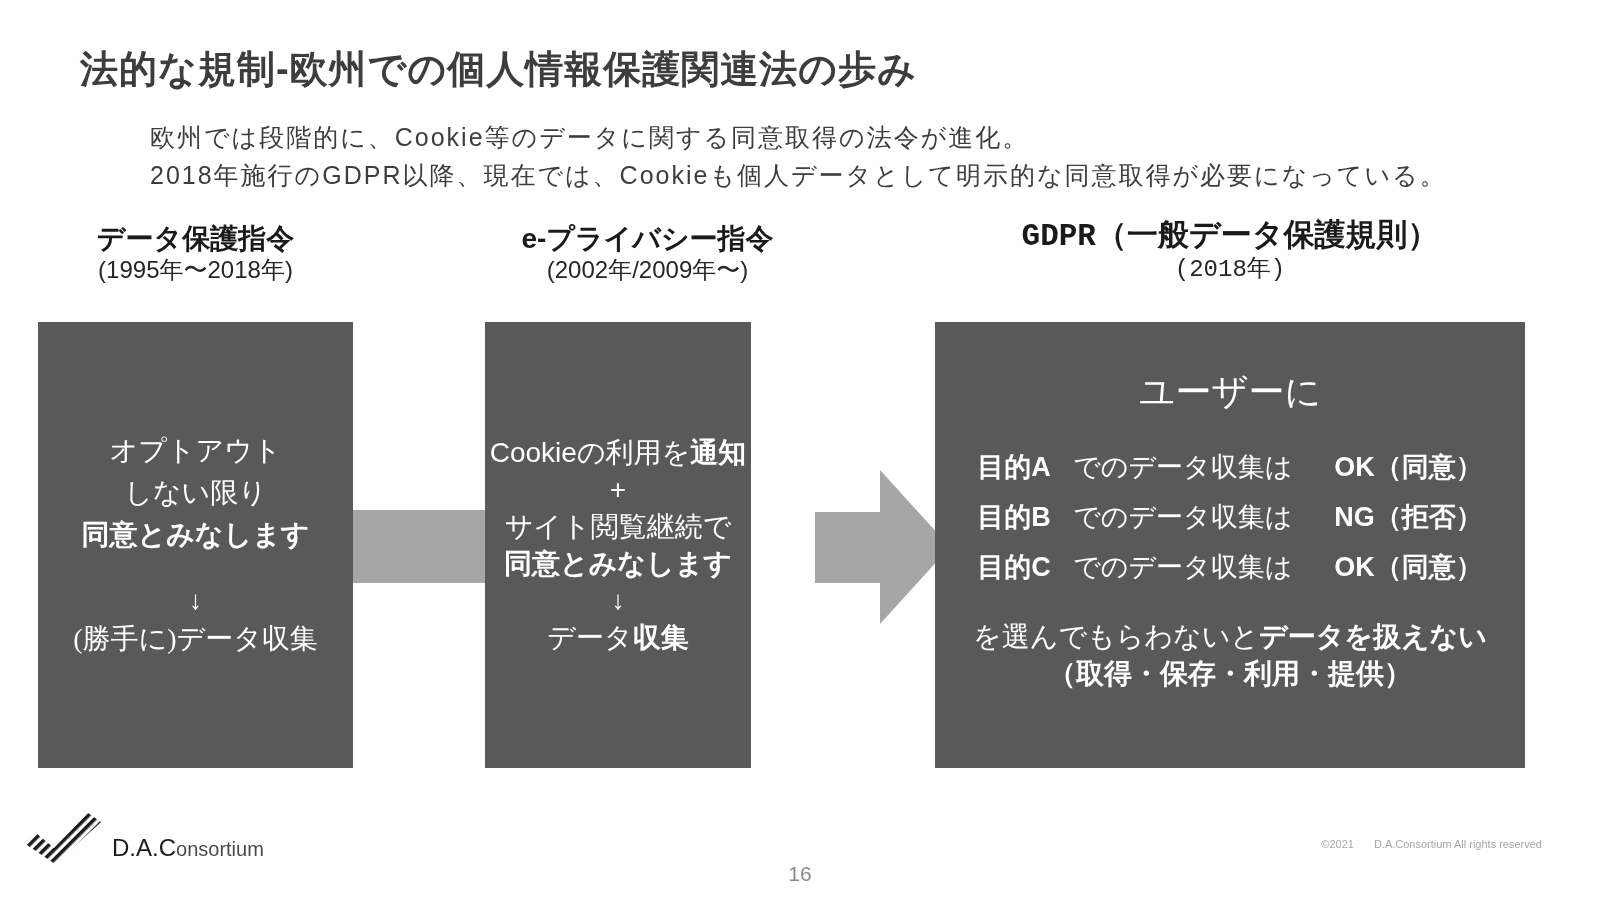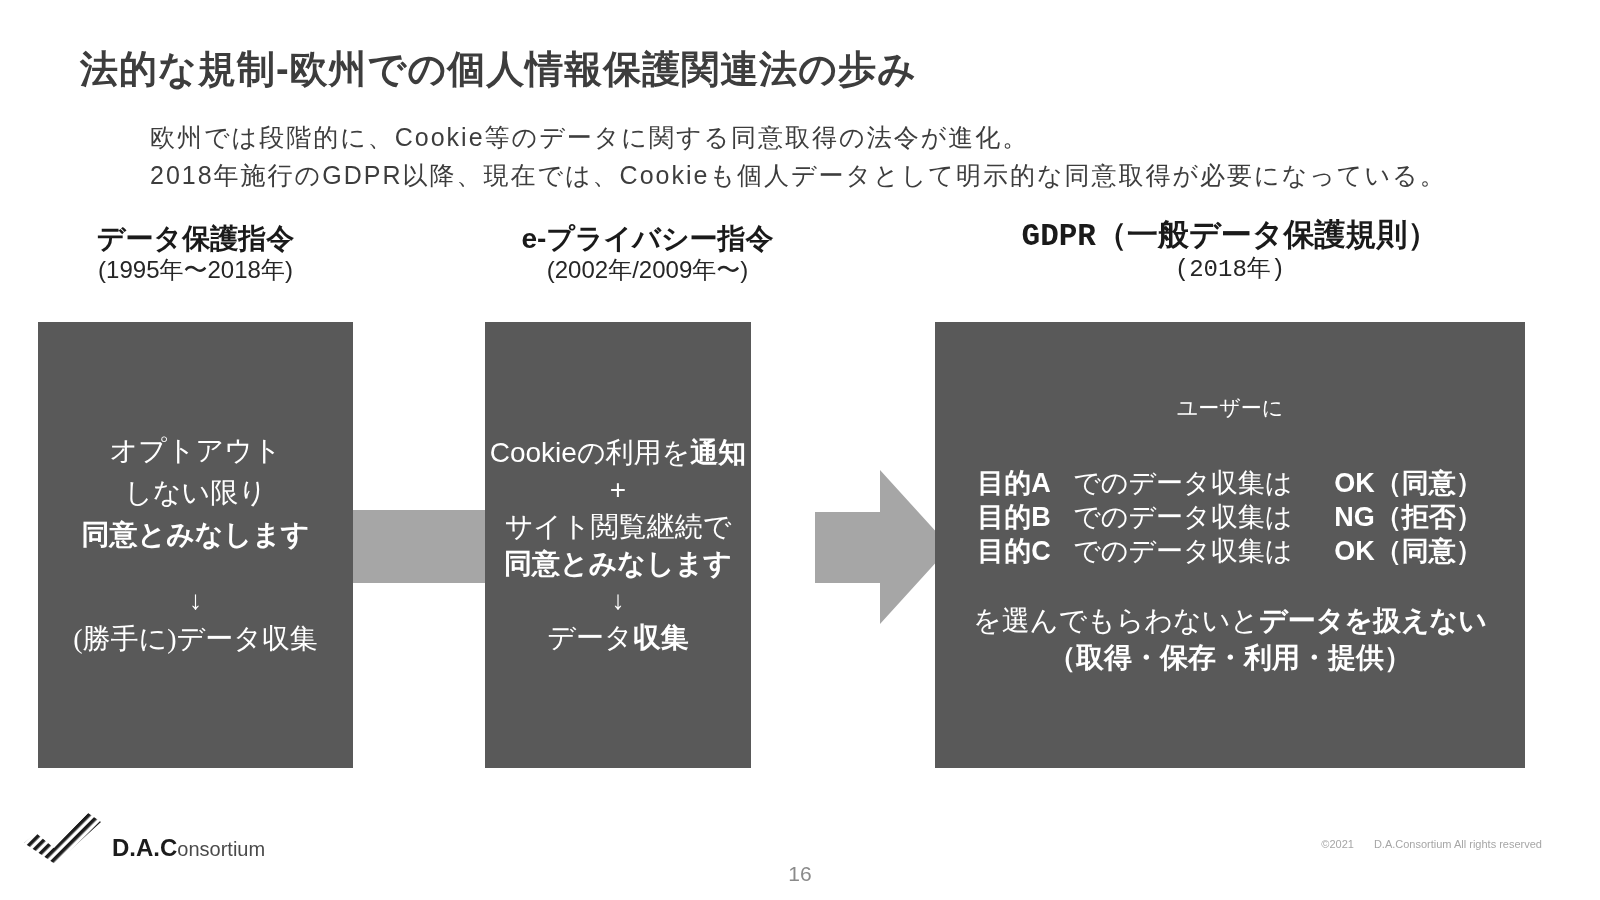--- a/index.html
+++ b/index.html
@@ -40,29 +40,29 @@
   .box2 .bline{line-height:37px;}
   .bold{font-weight:700;}
   .spacer{height:28px;}
   .arrow-glyph{line-height:34px;font-size:26px;}
   .connector{
     position:absolute;left:353px;top:510px;width:132px;height:73px;
     background:var(--connector);
   }
   .flow-arrow{position:absolute;left:812px;top:468px;}
   .flow-arrow polygon{fill:var(--connector);}
-  .b3-intro{font-size:21px;line-height:32px;margin-bottom:42px;}
-  .b3-rows{display:flex;flex-direction:column;gap:0;}
+  .b3-intro{font-size:36px;line-height:32px;margin-bottom:42px;}
+  .b3-rows{display:flex;flex-direction:column;gap:16px;}
   .b3-row{display:flex;align-items:baseline;justify-content:center;font-size:27px;line-height:34px;}
   .b3-row .purpose{min-width:96px;text-align:left;}
   .b3-row .mid{margin-right:42px;}
   .b3-outro{margin-top:34px;font-size:28px;line-height:37px;}
   .logo{position:absolute;left:24px;top:808px;display:flex;align-items:flex-end;}
   .logo-text{margin-left:8px;margin-bottom:2px;white-space:nowrap;}
-  .logo-dac{font-size:24px;font-weight:700;color:#1c1c1c;}
+  .logo-dac{font-size:24px;font-weight:400;color:#1c1c1c;}
   .logo-rest{font-size:20px;font-weight:400;color:#4a4a4a;}
   .page-num{
     position:absolute;left:0;right:0;top:862px;text-align:center;
     font-size:21px;color:var(--page_number);
   }
   .copyright{
     position:absolute;right:58px;top:838px;display:flex;gap:20px;
     font-size:11px;color:var(--footer_text);white-space:nowrap;
   }
 </style>

